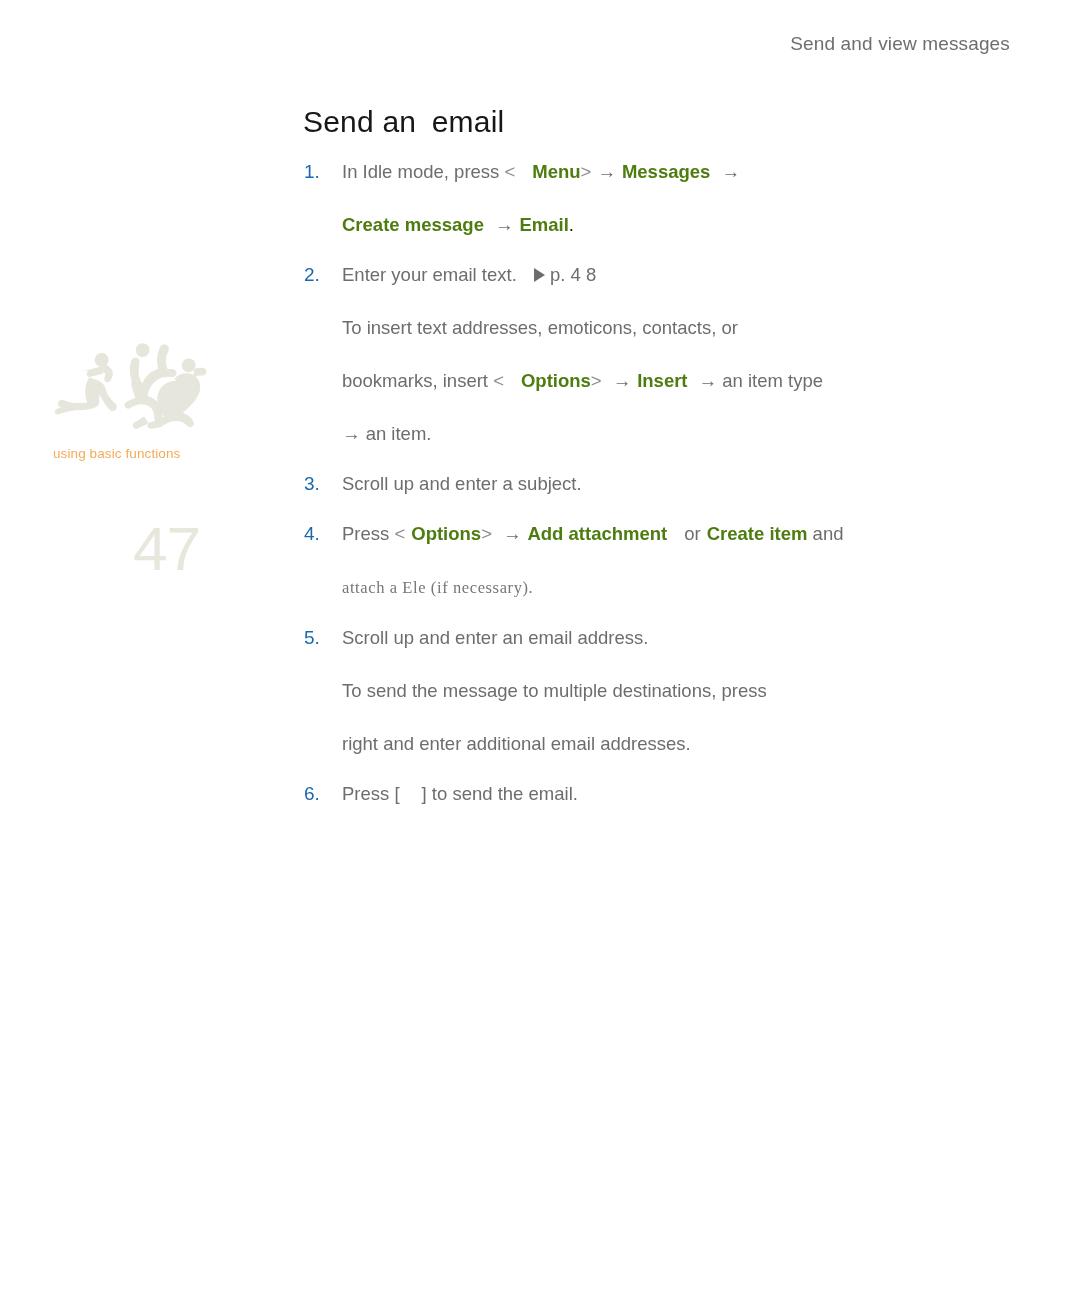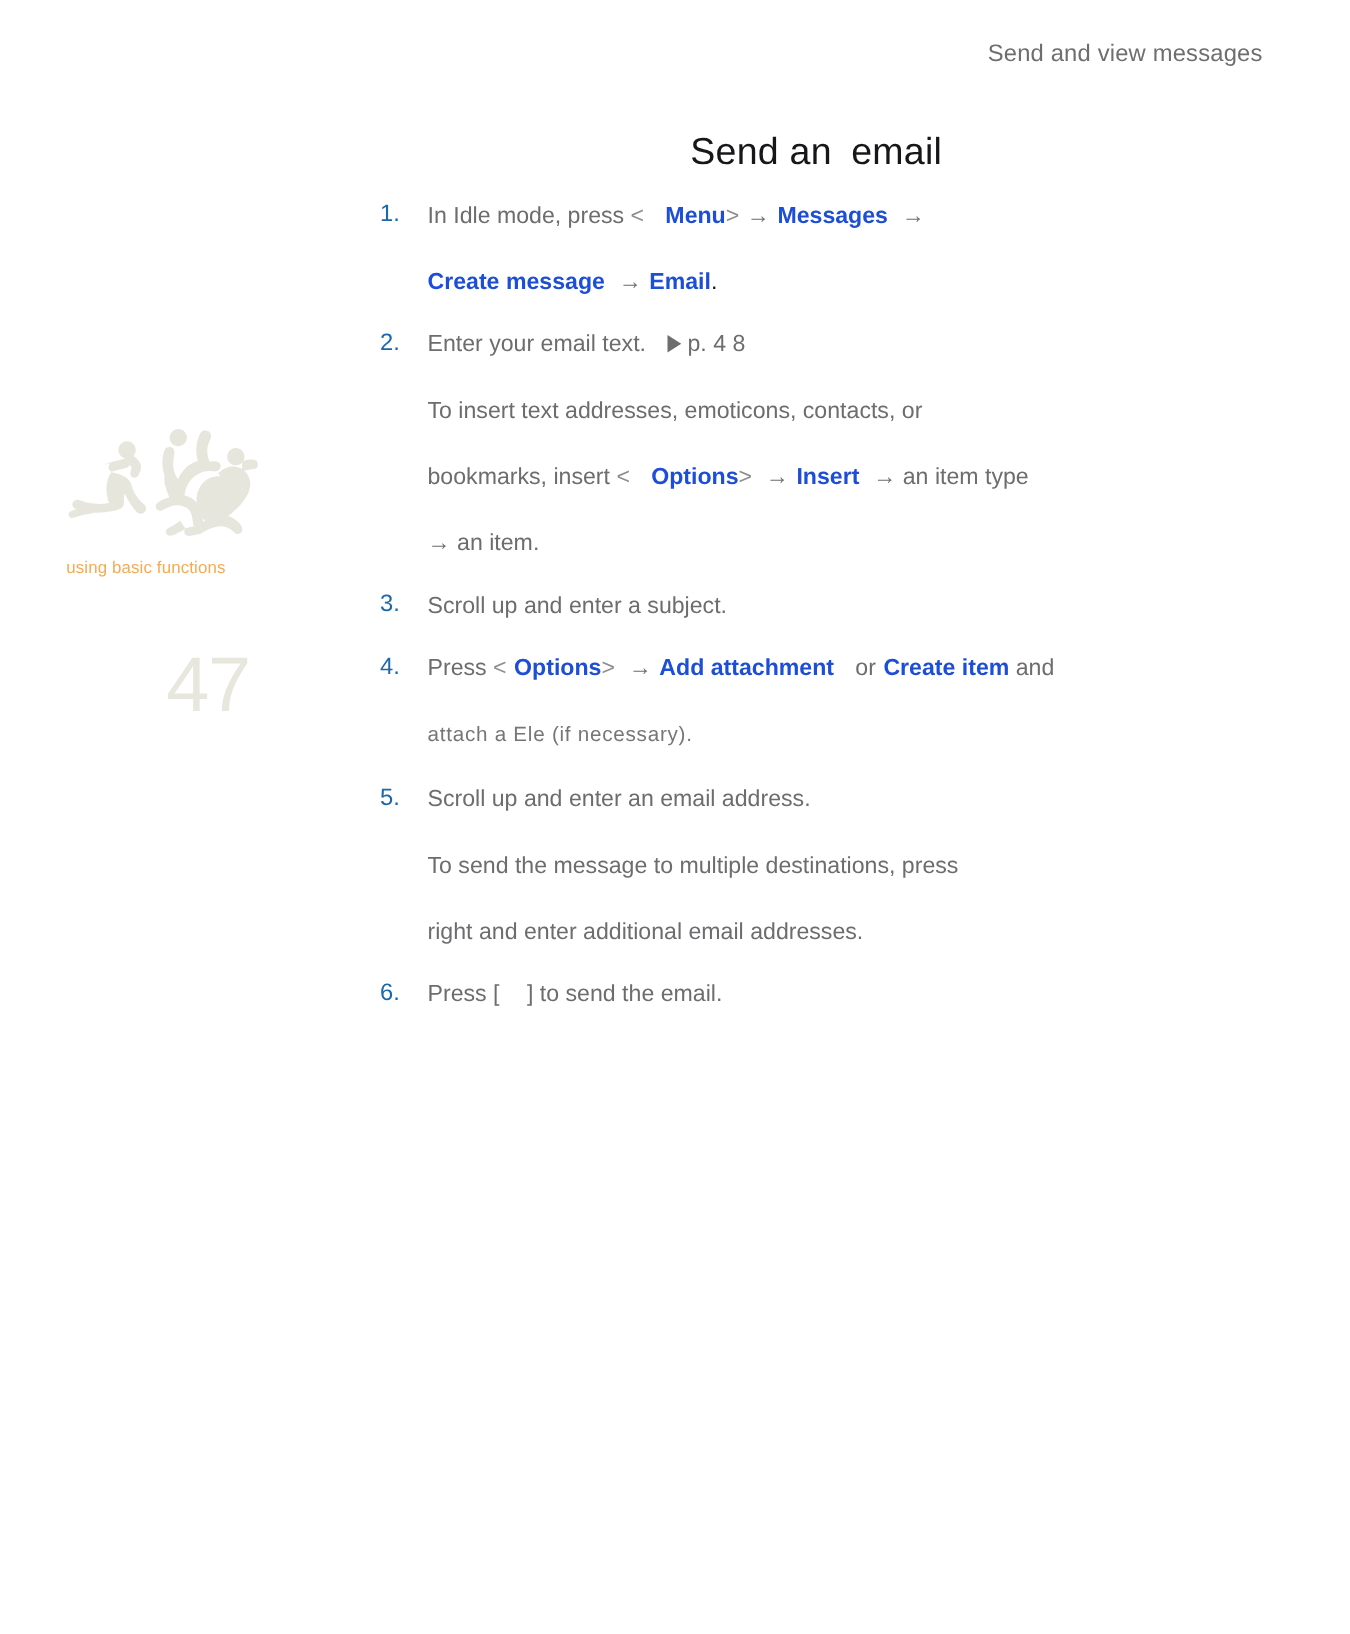--- a/index.html
+++ b/index.html
@@ -72,21 +72,20 @@
     width: 700px;
   }
 
   .page-title {
     font-size: 30px;
     color: #17171a;
     font-weight: 400;
     letter-spacing: 0.2px;
     margin: 0 0 16px 0;
     line-height: 1.25;
-    text-align: center;
   }
   .page-title .gap { display: inline-block; width: 7px; }
 
   .steps {
     margin: 0;
     padding: 0;
     list-style: none;
   }
   .step {
     position: relative;
@@ -104,42 +103,42 @@
   }
   .step-body {
     font-size: 18.5px;
     color: #6d6d70;
     line-height: 29px;
   }
   .step-body p { margin: 0; }
   .step-body p + p { margin-top: 24px; }
 
   
-  .b        { color: #1d4ed8; font-weight: bold; }
+  .b        { color: #4d7c0f; font-weight: bold; }
   .d        { color: #131315; }
   .bracket  { color: #8d8d90; }
   .sp-sm    { display: inline-block; width: 6px; }
   .sp-md    { display: inline-block; width: 11px; }
   .sp-lg    { display: inline-block; width: 17px; }
   .arrow    { color: #6d6d70; }
   .tri      {
     display: inline-block;
     width: 0; height: 0;
     border-left: 11px solid #6d6d70;
     border-top: 7px solid transparent;
     border-bottom: 7px solid transparent;
     vertical-align: -1px;
   }
   .keybox {
     display: inline-block;
     width: 22px;
   }
   
   .altfont {
-    font-family: Liberation Sans, sans-serif;
+    font-family: Liberation Serif, serif;
     font-size: 16.5px;
     letter-spacing: 0.6px;
     color: #76767a;
   }
 </style>
 </head>
 <body>
 
 <div class="running-header">Send and view messages</div>
 

